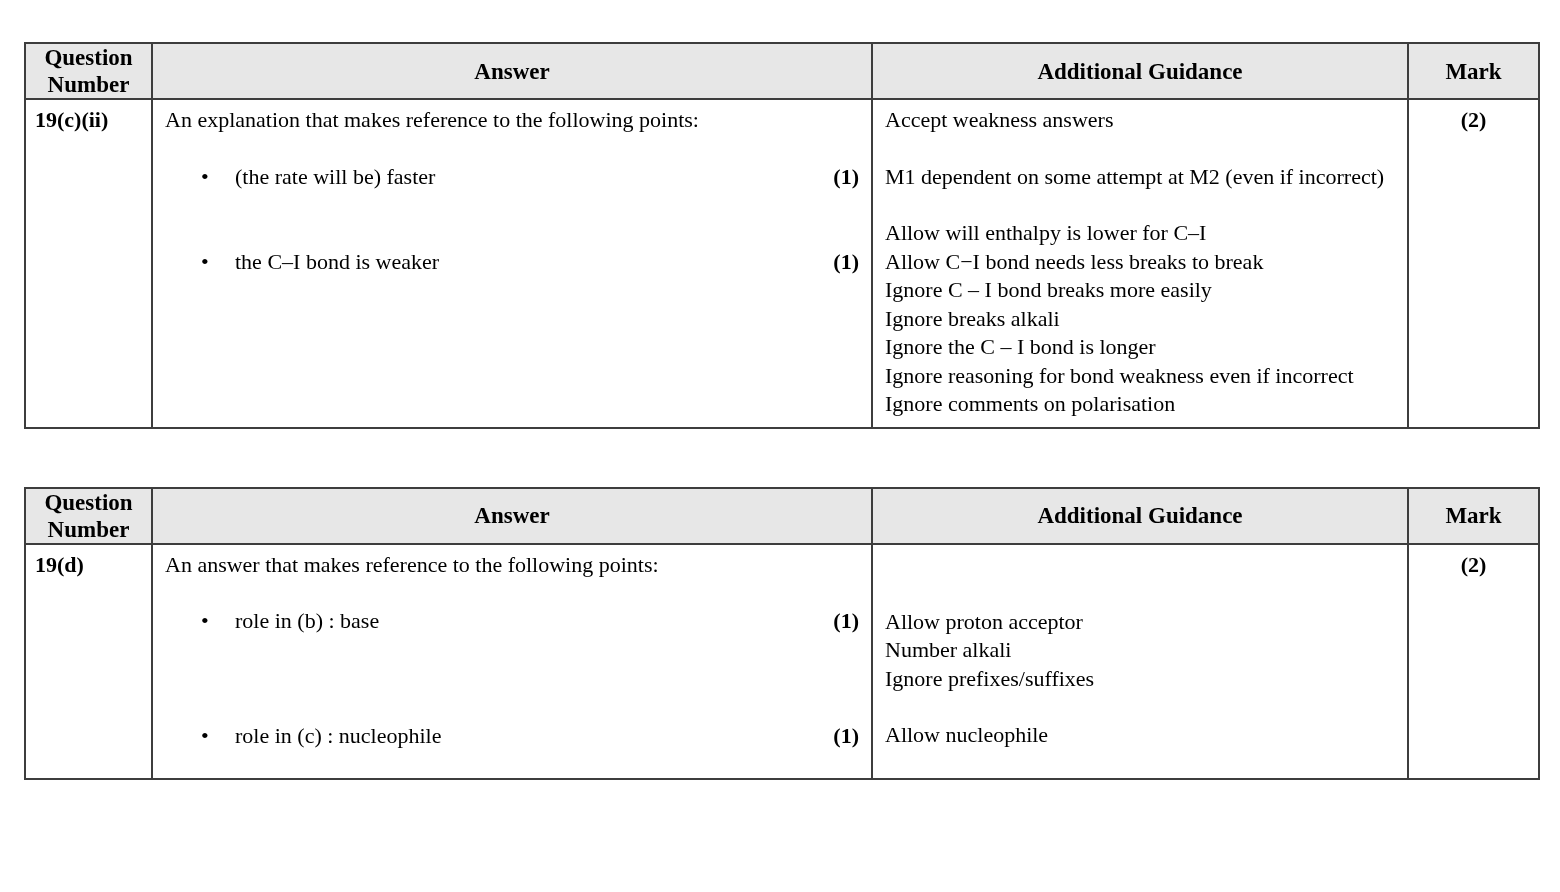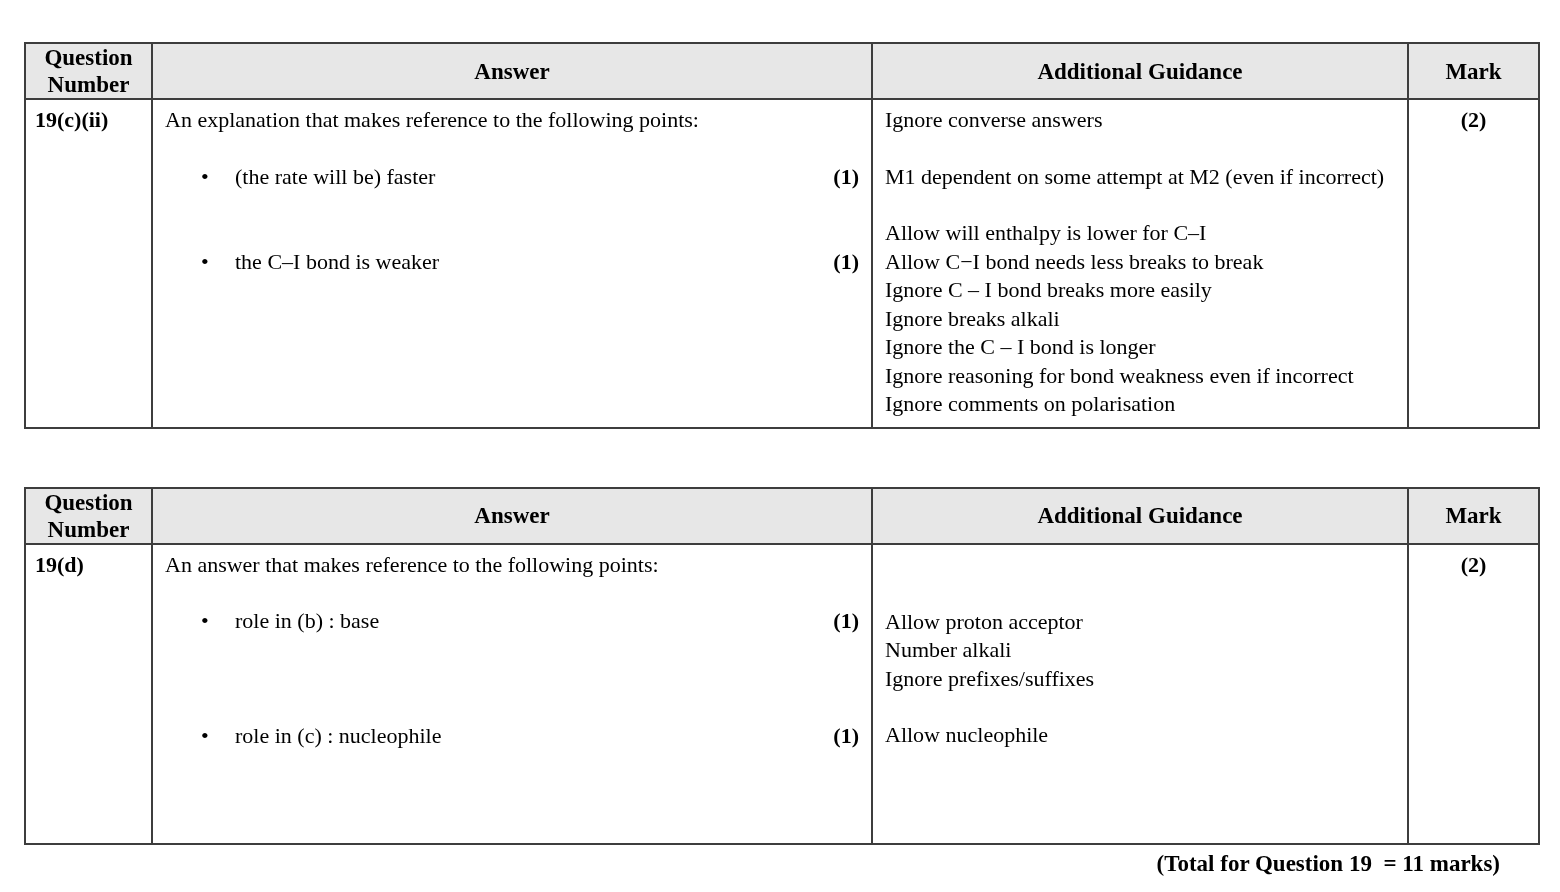--- a/index.html
+++ b/index.html
@@ -39,21 +39,21 @@
   th.qn-head { white-space: pre-line; }
 
   td {
     vertical-align: top;
     font-size: 22px;
     line-height: 28.5px;
     padding: 6px 12px 8px 12px;
     background: #ffffff;
   }
   tr.body-row-1 td { height: 284px; }
-  tr.body-row-2 td { height: 300px; }
+  tr.body-row-2 td { height: 235px; }
 
   .qnum-cell { font-weight: bold; padding-left: 9px; }
 
   .answer-cell { padding-right: 12px; }
   .bullet-row { display: flex; align-items: flex-start; }
   .bullet { flex: none; width: 34px; margin-left: 36px; }
   .b-text { flex: 1 1 auto; }
   .b-mark { flex: none; font-weight: bold; }
 
   .guide-cell { padding-right: 22px; }
@@ -109,21 +109,21 @@
             <span class="b-text">(the rate will be) faster</span>
             <span class="b-mark">(1)</span>
           </div>
           <div class="bullet-row mt2">
             <span class="bullet">•</span>
             <span class="b-text">the C–I bond is weaker</span>
             <span class="b-mark">(1)</span>
           </div>
         </td>
         <td class="guide-cell">
-          <div>Ignore converse answers</div>
+          <div>Accept weakness answers</div>
           <div class="mt1">M1 dependent on some attempt at M2 (even if incorrect)</div>
           <div class="mt1">
             <div>Allow will enthalpy is lower for C–I</div>
             <div>Allow C−I bond needs less breaks to break</div>
             <div>Ignore C – I bond breaks more easily</div>
             <div>Ignore breaks alkali</div>
             <div>Ignore the C – I bond is longer</div>
             <div>Ignore reasoning for bond weakness even if incorrect</div>
             <div>Ignore comments on polarisation</div>
           </div>
@@ -181,15 +181,14 @@
             <div>Allow nucleophile</div>
           </div>
         </td>
         <td class="mark-cell">
           <div>(2)</div>
         </td>
       </tr>
     </tbody>
   </table>
 
-  <div class="total-line">(Total for Question 19  = 11 marks)</div>
 
 </div>
 
 </body></html>

